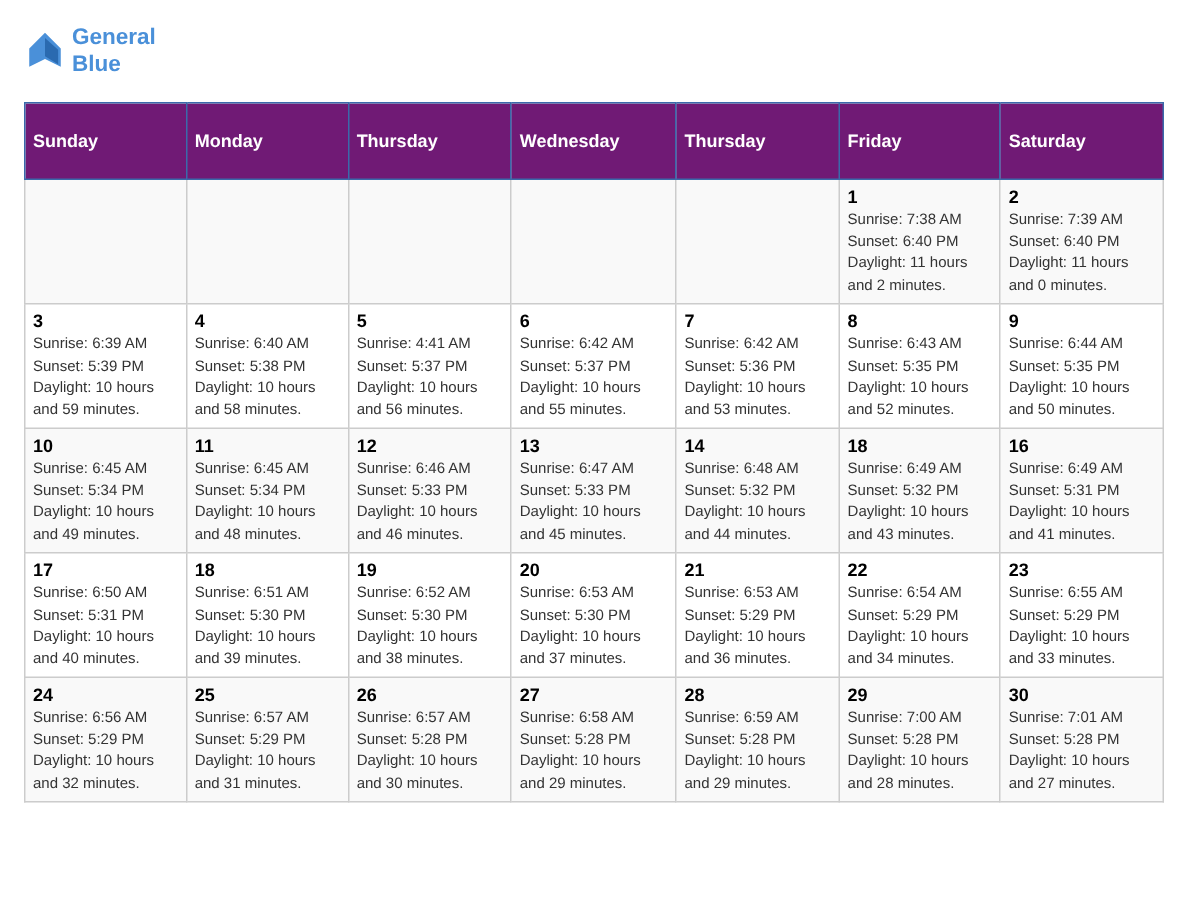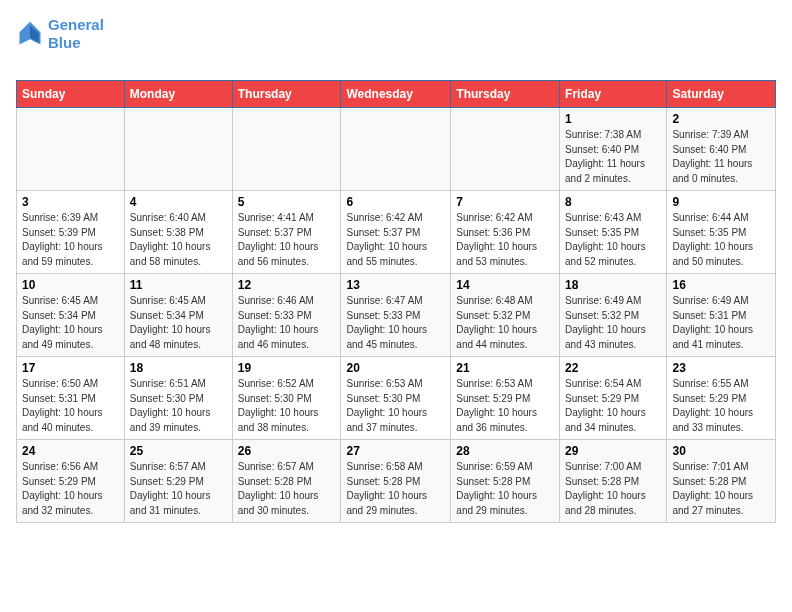--- a/index.html
+++ b/index.html
@@ -7,21 +7,21 @@
       font-family: Arial, sans-serif;
       background: #fff;
       width: 792px;
       min-height: 612px;
       padding: 16px;
     }
     .header-area {
       display: flex;
       justify-content: space-between;
       align-items: flex-start;
-      margin-bottom: 28px;
+      margin-bottom: 16px;
       gap: 40px;
     }
     .logo {
       display: flex;
       align-items: center;
       gap: 4px;
     }
     .logo-text {
       font-size: 15px;
       font-weight: bold;
@@ -46,24 +46,24 @@
     .location-subtitle {
       font-size: 14px;
       color: #555;
     }
     table {
       width: 100%;
       border-collapse: collapse;
       font-size: 10.5px;
     }
     thead tr th {
-      background-color: #ef4444;
+      background-color: #701a75;
       color: #fff;
       text-align: left;
-      padding: 6px 5px;
+      padding: 18px 5px;
       font-size: 12px;
       font-weight: bold;
       border: 1px solid #3a6aaa;
     }
     tbody tr td {
       border: 1px solid #ccc;
       vertical-align: top;
       padding: 4px 5px;
       min-height: 70px;
       height: 80px;

